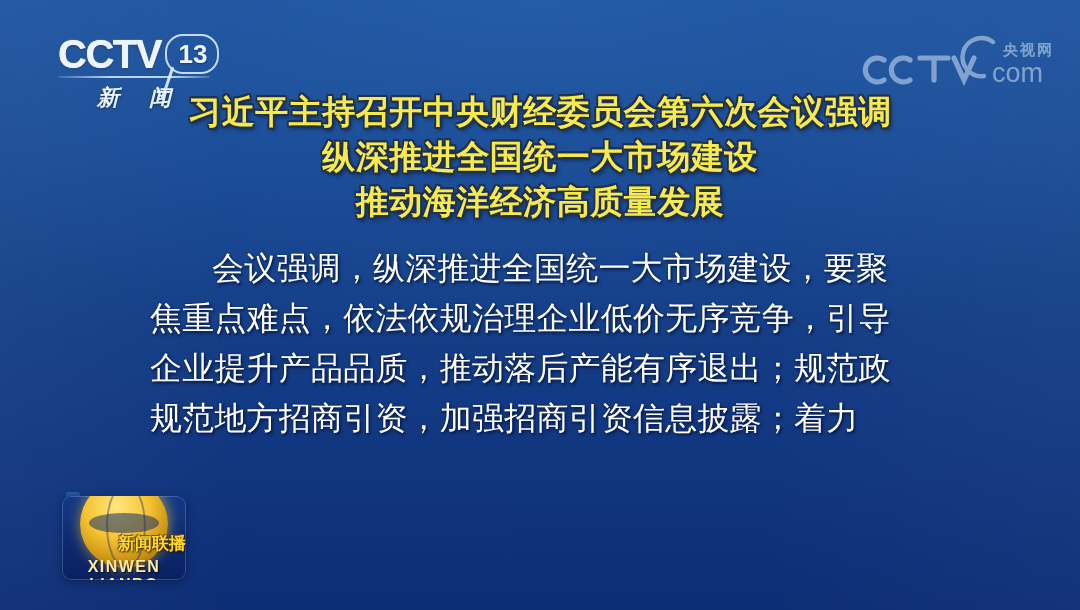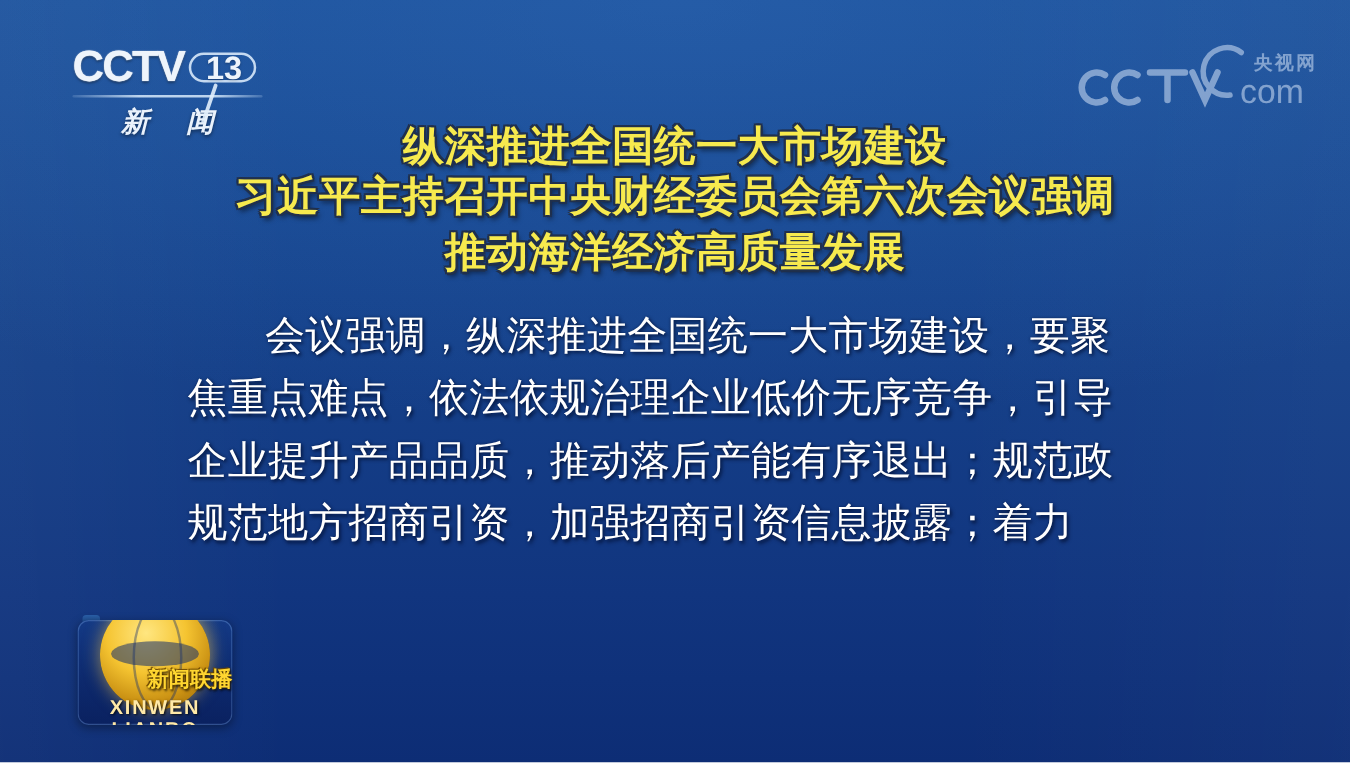--- a/index.html
+++ b/index.html
@@ -30,29 +30,29 @@
   .chlogo{
     position:absolute; left:58px; top:34px;
     width:160px; height:78px;
     z-index:5;
   }
   .chlogo-row{
     display:flex; align-items:center; height:40px;
   }
   .chlogo-cctv{
     font-family:"Liberation Sans", sans-serif;
-    font-size:35px; font-weight:700; letter-spacing:-1.5px;
+    font-size:40px; font-weight:700; letter-spacing:-1.5px;
     color:#eef4fb;
     -webkit-text-stroke:0px;
     text-shadow:0 0 1px rgba(255,255,255,0.9), 0 1px 2px rgba(0,0,0,0.35);
     line-height:40px;
   }
   .chlogo-cap{
     margin-left:4px;
-    height:24px; min-width:54px;
+    height:40px; min-width:54px;
     border:2.4px solid rgba(220,236,252,0.88);
     border-radius:18px;
     display:flex; align-items:center; justify-content:center;
     padding:0 8px 0 10px;
   }
   .chlogo-num{
     font-size:26px; font-weight:700; color:#eef4fb;
     line-height:1; letter-spacing:0px;
     text-shadow:0 1px 2px rgba(0,0,0,0.3);
   }
@@ -222,22 +222,22 @@
         <path d="M92 28 L102 50 L112 28"></path>
 
         <path d="M131 12 A19 19 0 1 0 122 46" stroke-width="4.4"></path>
       </g>
       <text x="130" y="52" font-family="Liberation Sans, sans-serif" font-size="27" font-weight="400" fill="#dbe9fb">com</text>
       <text x="141" y="25" font-family="DejaVu Sans, sans-serif" font-size="15" font-weight="700" fill="#dbe9fb" letter-spacing="2">央视网</text>
     </svg>
   </div>
 
   <div class="titleblock">
+    <div class="tline l1">习近平主持召开中央财经委员会第六次会议强调</div>
     <div class="tline l2">纵深推进全国统一大市场建设</div>
-    <div class="tline l1">习近平主持召开中央财经委员会第六次会议强调</div>
     <div class="tline l3">推动海洋经济高质量发展</div>
   </div>
 
   <div class="body">
     <div class="bline indent">会议强调，纵深推进全国统一大市场建设，要聚</div>
     <div class="bline">焦重点难点，依法依规治理企业低价无序竞争，引导</div>
     <div class="bline">企业提升产品品质，推动落后产能有序退出；规范政</div>
     <div class="bline">规范地方招商引资，加强招商引资信息披露；着力</div>
   </div>
 

